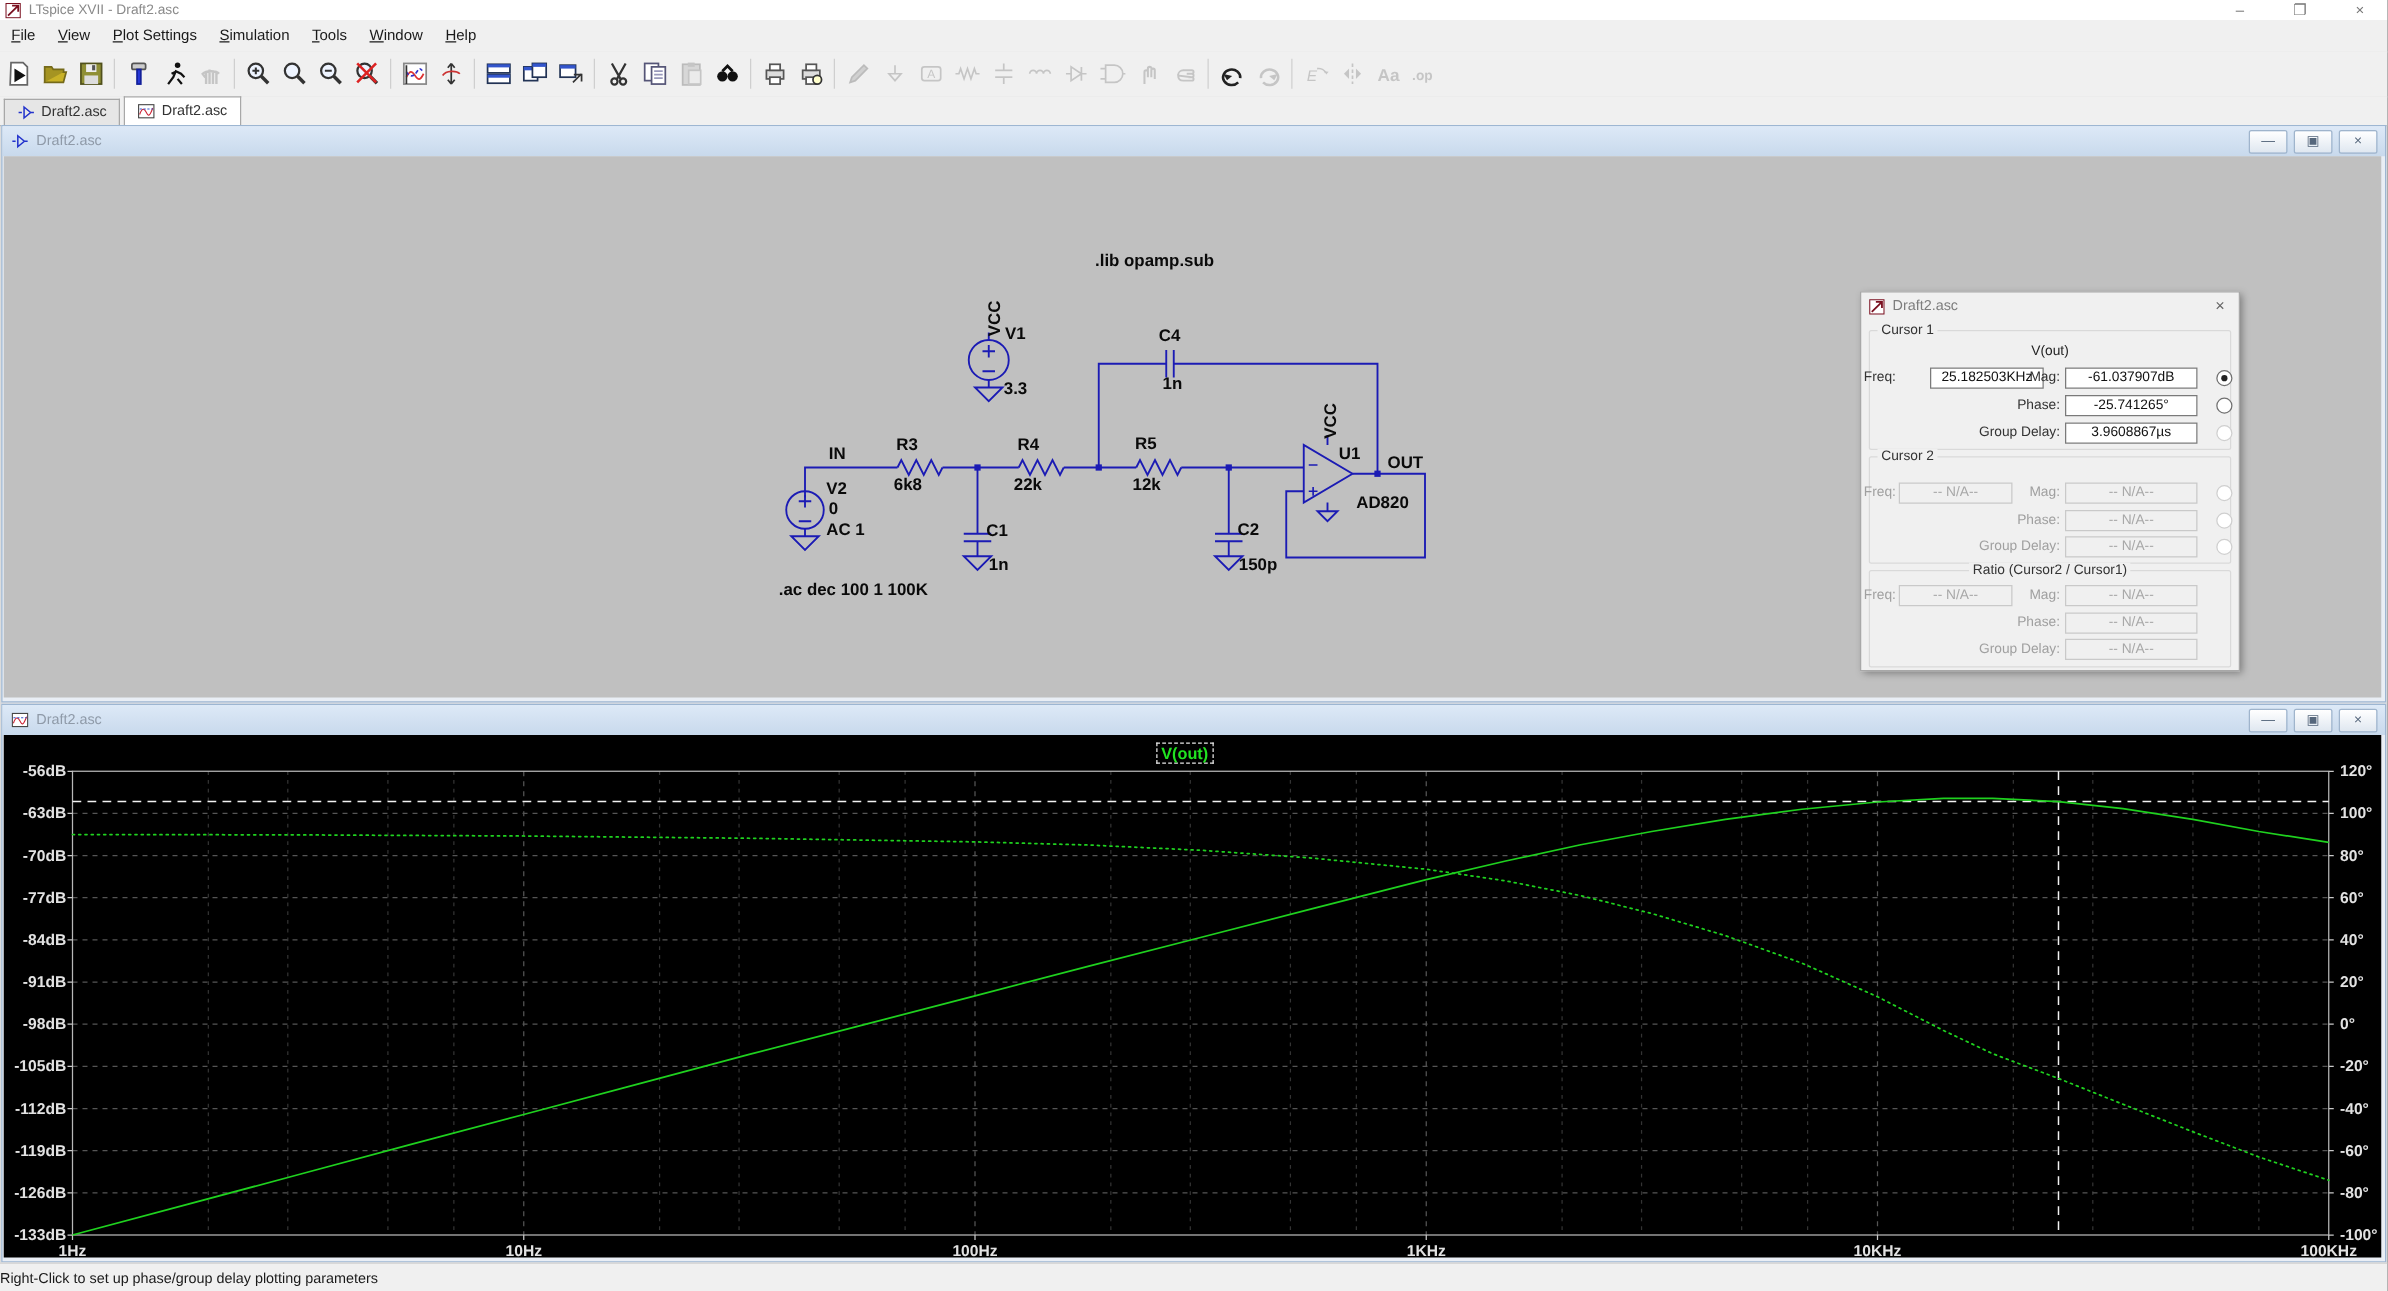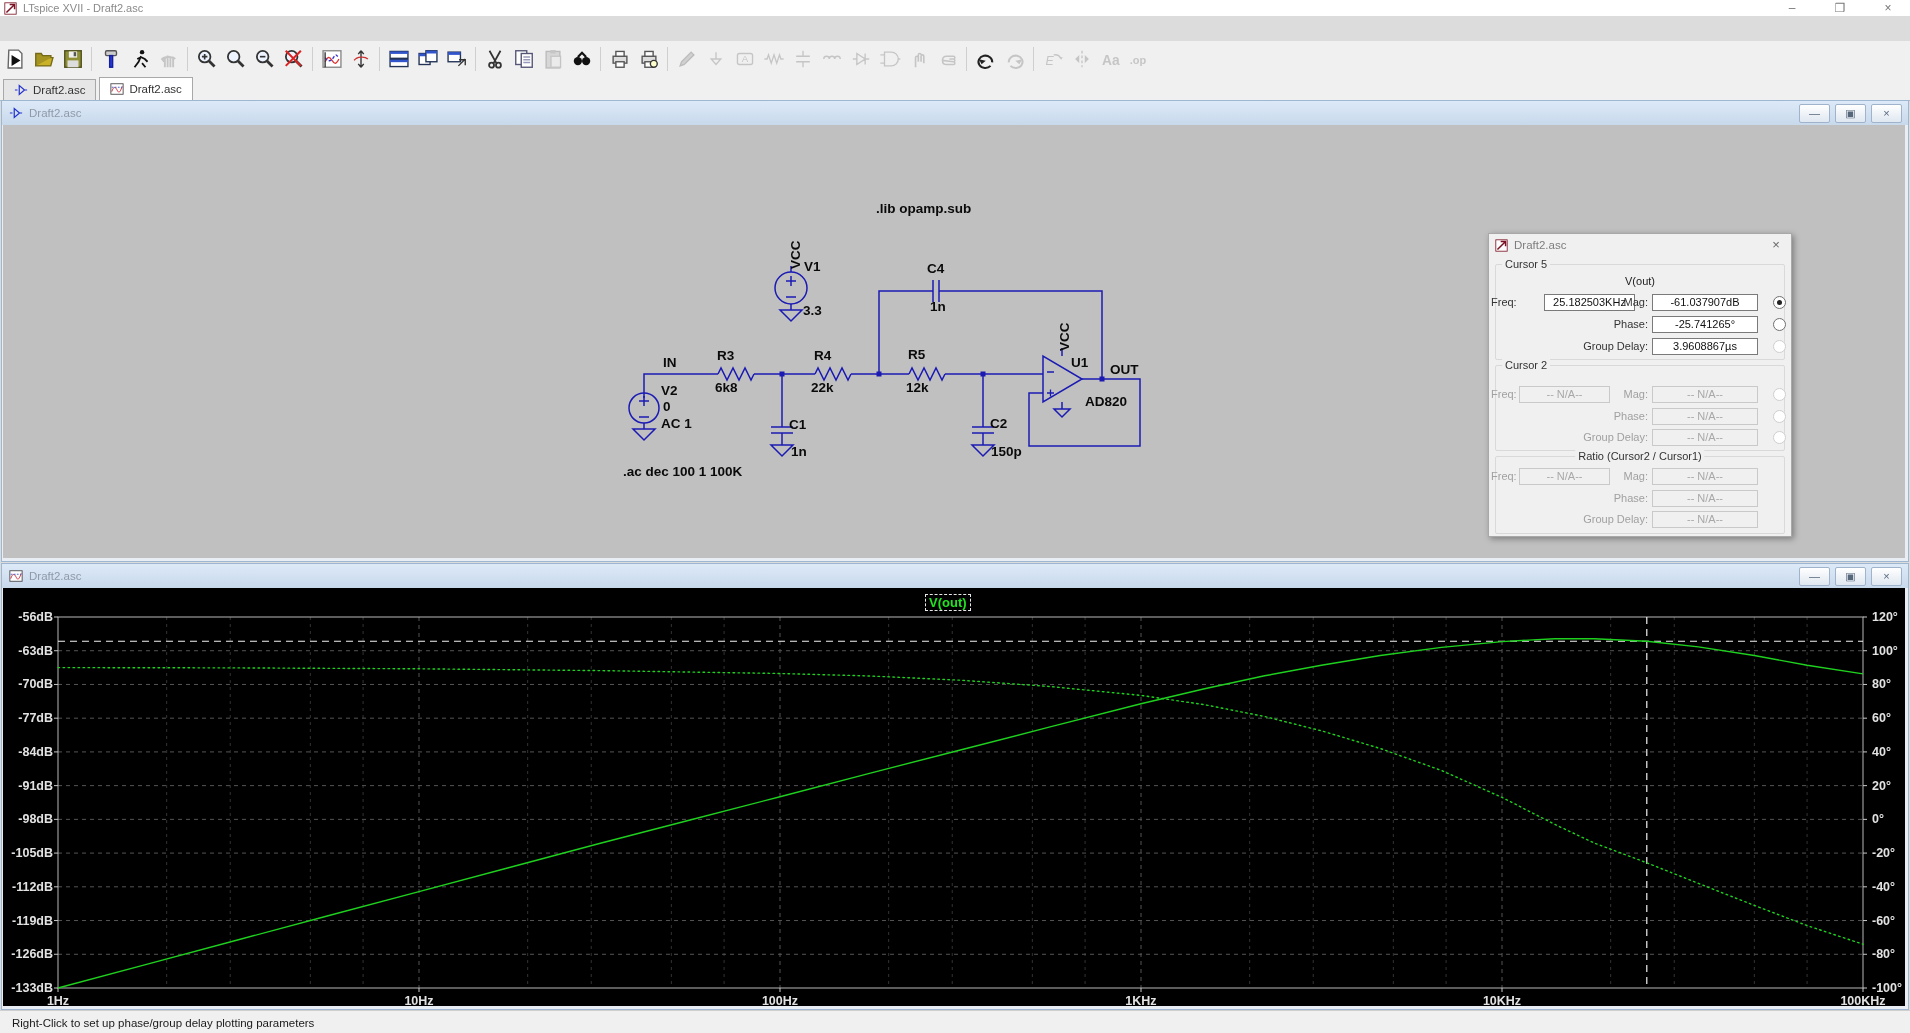--- a/index.html
+++ b/index.html
@@ -44,38 +44,47 @@
   .drow{position:absolute;height:17px;}
   .dlabel{position:absolute;text-align:right;color:#333;}
   .dlabel.dis{color:#a0a0a0;}
   .dbox{position:absolute;height:15px;border:1px solid #7a7a7a;background:#fff;text-align:center;font-size:11px;color:#111;line-height:15px;}
   .dbox.dis{border-color:#c9c9c9;background:#f0f0f0;color:#a8a8a8;}
   .radio{position:absolute;width:11px;height:11px;border:1px solid #707070;border-radius:50%;background:#fff;}
   .radio.sel::after{content:"";position:absolute;left:2.5px;top:2.5px;width:5px;height:5px;border-radius:50%;background:#222;}
   .radio.dis{border-color:#cfcfcf;}
   
   #statusbar{position:absolute;left:0;top:1010px;width:1910px;height:23px;background:#f0f0f0;border-top:1px solid #cfcfcf;display:flex;align-items:center;}
-  #statusbar span{font-size:11.5px;color:#1a1a1a;margin-left:12px;}
+  #statusbar span{font-size:11.5px;color:#1a1a1a;margin-left:0;}
 </style>
 </head>
 <body>
 
 <div id="app">
 
   <div id="titlebar">
     <svg width="13" height="13" viewBox="0 0 16 16">
         <rect x="1" y="1" width="14" height="14" fill="#fff" stroke="#7a1020"></rect>
         <path d="M3 13L13 3M7 3h6v6" stroke="#7a1020" fill="none" stroke-width="1.8"></path>
       </svg>
     <span class="t">LTspice XVII - Draft2.asc</span>
     <div class="wctl" style="right:96px;">–</div>
     <div class="wctl" style="right:48px;">❐</div>
     <div class="wctl" style="right:0;">×</div>
   </div>
 
+  <div id="menubar">
+      <div class="menu-item"><u>F</u>ile</div>
+      <div class="menu-item"><u>V</u>iew</div>
+      <div class="menu-item"><u>P</u>lot Settings</div>
+      <div class="menu-item"><u>S</u>imulation</div>
+      <div class="menu-item"><u>T</u>ools</div>
+      <div class="menu-item"><u>W</u>indow</div>
+      <div class="menu-item"><u>H</u>elp</div>
+    </div>
 
   <div id="toolbar">
       <div class="tb-icon">
         <svg width="22" height="22" viewBox="0 0 16 16">
           <path d="M3.5 1.5h7l2.5 2.5v10.5h-10z" fill="#fff" stroke="#666"></path>
           <path d="M5.5 5l6.5 4-6.5 4z" fill="#111"></path>
         </svg>
       </div>
       <div class="tb-icon">
         <svg width="22" height="22" viewBox="0 0 16 16">
@@ -418,21 +427,21 @@
     <div id="dlg-title">
       <svg width="13" height="13" viewBox="0 0 16 16">
           <rect x="1" y="1" width="14" height="14" fill="#fff" stroke="#7a1020"></rect>
           <path d="M3 13L13 3M7 3h6v6" stroke="#7a1020" fill="none" stroke-width="1.8"></path>
         </svg>
       <span class="cap">Draft2.asc</span>
     </div>
     <div id="dlg-close">×</div>
 
     <div class="gbox" style="top:30px;height:94px;">
-      <span class="glabel">Cursor 5</span>
+      <span class="glabel">Cursor 1</span>
     </div>
     <div class="drow" style="left:0;top:41px;width:100%;text-align:center;">V(out)</div>
     <div class="drow" style="top:60px;">
       <span class="dlabel" style="left:2px;width:25px;top:2px;">Freq:</span>
       <div class="dbox" style="left:30px;width:89px;margin-left:25px;">25.182503KHz</div>
       <span class="dlabel" style="left:125px;width:34px;top:2px;">Mag:</span>
       <div class="dbox" style="left:163px;width:104px;">-61.037907dB</div>
       <div class="radio sel" style="left:284px;top:2px;"></div>
     </div>
     <div class="drow" style="top:82px;">

